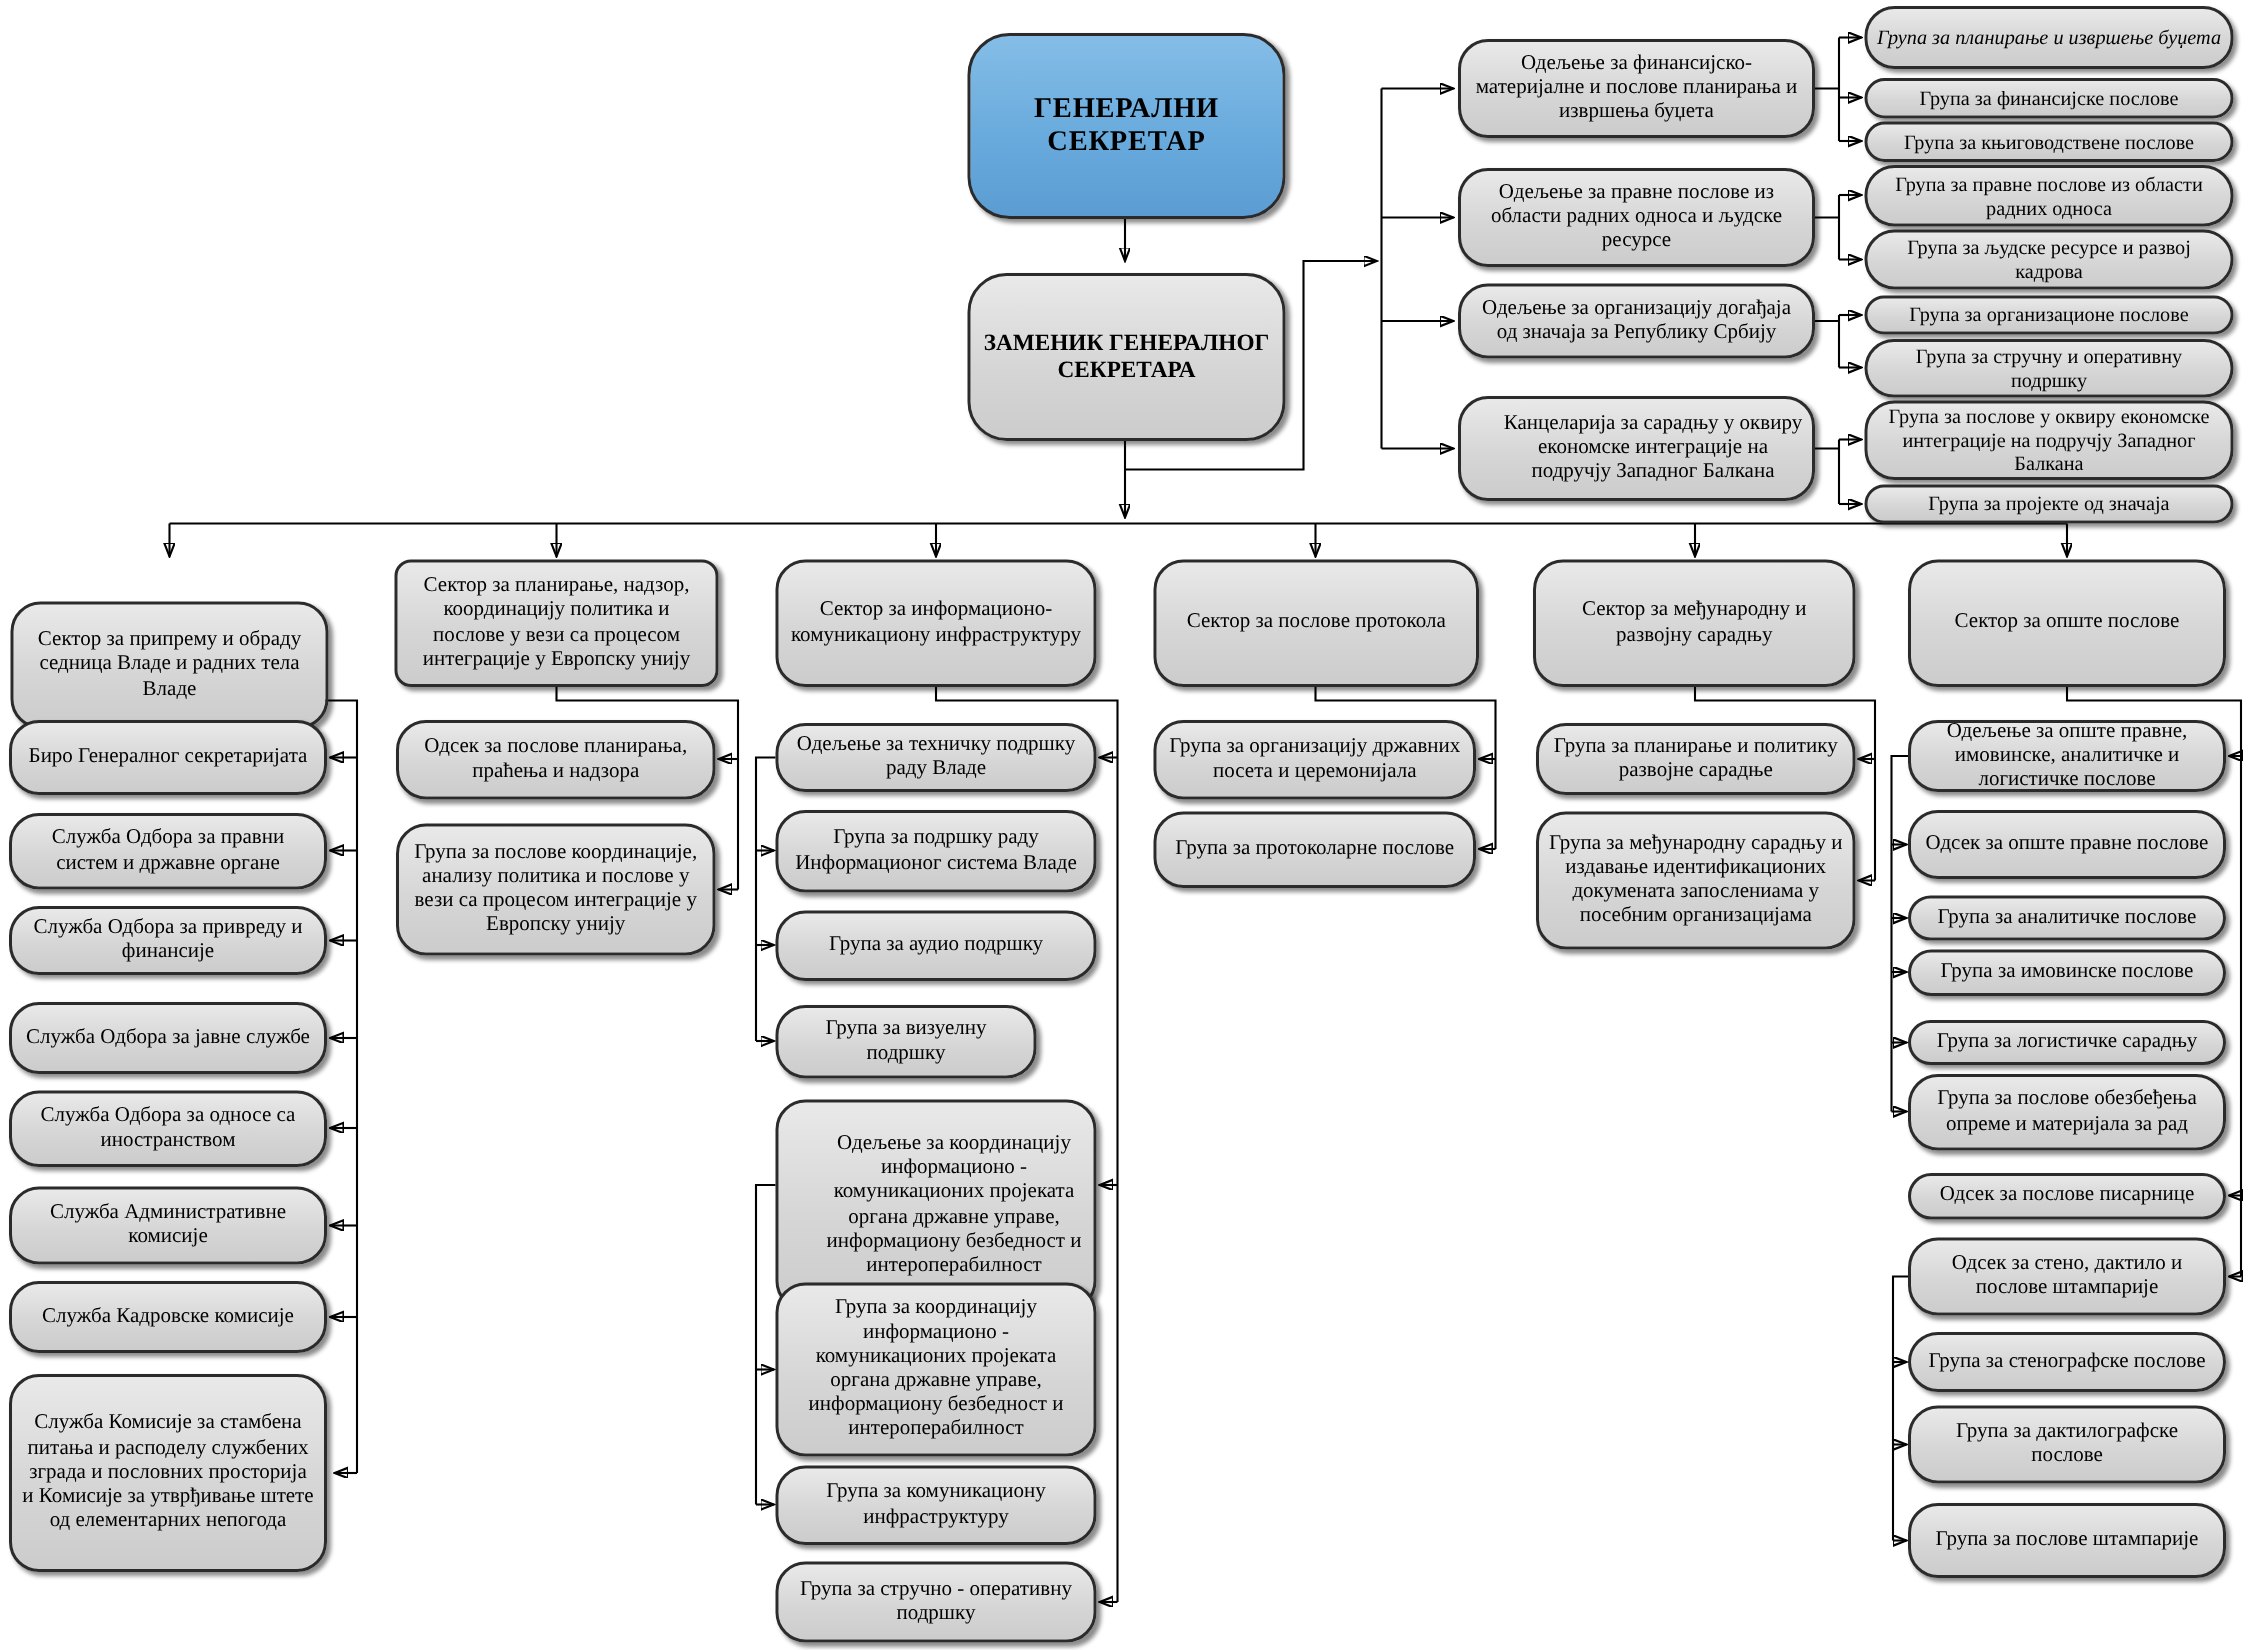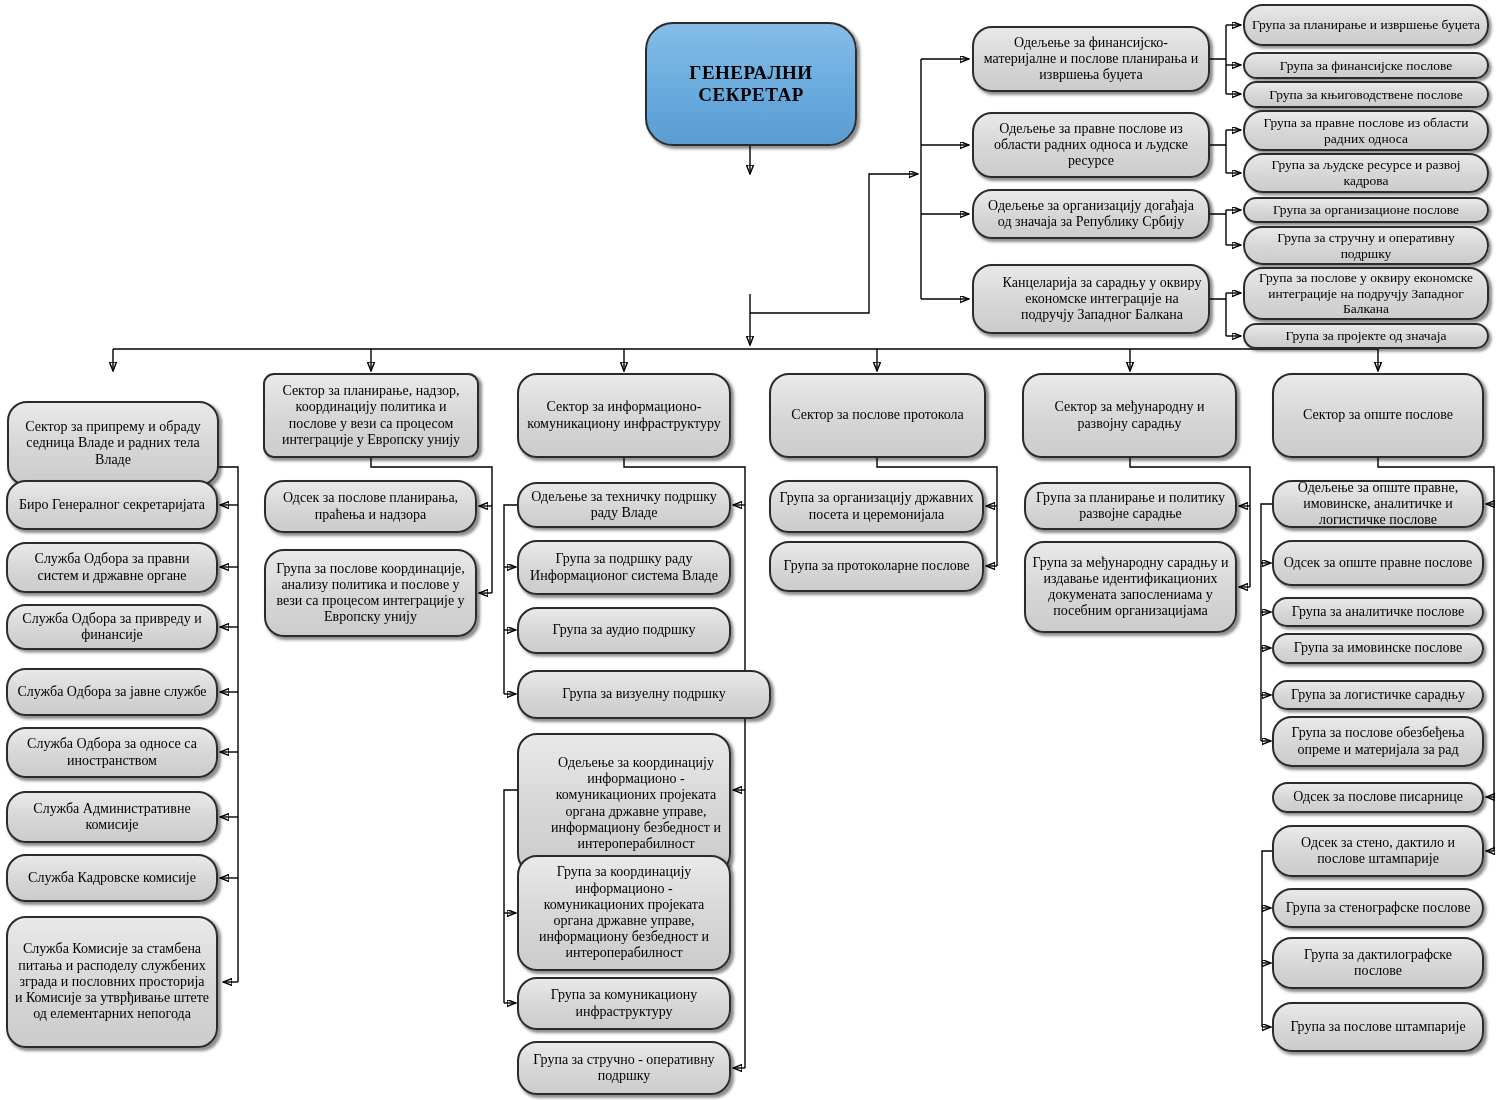--- a/index.html
+++ b/index.html
@@ -100,27 +100,28 @@
       <path d="M1261 648 L1271 648" marker-end="url(#arr)"></path>
       <path d="M1261 695 L1271 695" marker-end="url(#arr)"></path>
       <path d="M1261 741 L1271 741" marker-end="url(#arr)"></path>
       <path d="M1262 908 L1271 908" marker-end="url(#arr)"></path>
       <path d="M1262 963 L1271 963" marker-end="url(#arr)"></path>
       <path d="M1262 1027 L1271 1027" marker-end="url(#arr)"></path>
     </g>
   </svg>
 
   <div class="box blue" style="left:645px;top:22px;width:212px;height:124px;">ГЕНЕРАЛНИ СЕКРЕТАР</div>
+  <div class="box deputy" style="left:645px;top:182px;width:212px;height:112px;">ЗАМЕНИК ГЕНЕРАЛНОГ СЕКРЕТАРА</div>
 
   <div class="box" style="left:972px;top:26px;width:238px;height:66px;">Одељење за финансијско-материјалне и послове планирања и извршења буџета</div>
   <div class="box" style="left:972px;top:112px;width:238px;height:66px;">Одељење за правне послове из области радних односа и људске ресурсе</div>
   <div class="box" style="left:972px;top:189px;width:238px;height:50px;">Одељење за организацију догађаја од значаја за Републику Србију</div>
   <div class="box" style="left:972px;top:264px;width:238px;height:70px;padding-left:28px;">Канцеларија за сарадњу у оквиру економске интеграције на подручју Западног Балкана</div>
 
-  <div class="box small" style="left:1243px;top:4px;width:246px;height:42px;">Група за планирање и извршење буџета</div>
+  <div class="box small" style="left:1243px;top:4px;width:246px;height:42px;font-style:italic;">Група за планирање и извршење буџета</div>
   <div class="box small" style="left:1243px;top:52px;width:246px;height:27px;">Група за финансијске послове</div>
   <div class="box small" style="left:1243px;top:81px;width:246px;height:27px;">Група за књиговодствене послове</div>
   <div class="box small" style="left:1243px;top:110px;width:246px;height:41px;">Група за правне послове из области радних односа</div>
   <div class="box small" style="left:1243px;top:153px;width:246px;height:40px;">Група за људске ресурсе и развој кадрова</div>
   <div class="box small" style="left:1243px;top:197px;width:246px;height:26px;">Група за организационе послове</div>
   <div class="box small" style="left:1243px;top:226px;width:246px;height:39px;">Група за стручну и оперативну подршку</div>
   <div class="box small" style="left:1243px;top:267px;width:246px;height:53px;">Група за послове у оквиру економске интеграције на подручју Западног Балкана</div>
   <div class="box small" style="left:1243px;top:323px;width:246px;height:26px;">Група за пројекте од значаја</div>
 
   <div class="box" style="left:7px;top:373px;width:212px;height:85px;margin-top:28px;">Сектор за припрему и обраду седница Владе и радних тела Владе</div>
@@ -138,21 +139,21 @@
   <div class="box" style="left:6px;top:791px;width:212px;height:52px;">Служба Административне комисије</div>
   <div class="box" style="left:6px;top:854px;width:212px;height:48px;">Служба Кадровске комисије</div>
   <div class="box" style="left:6px;top:916px;width:212px;height:132px;text-align:center;">Служба Комисије за стамбена питања и расподелу службених зграда и пословних просторија и Комисије за утврђивање штете од елементарних непогода</div>
 
   <div class="box" style="left:264px;top:480px;width:213px;height:53px;">Одсек за послове планирања, праћења и надзора</div>
   <div class="box" style="left:264px;top:549px;width:213px;height:88px;">Група за послове координације, анализу политика и послове у вези са процесом интеграције у Европску унију</div>
 
   <div class="box" style="left:517px;top:482px;width:214px;height:46px;">Одељење за техничку подршку раду Владе</div>
   <div class="box" style="left:517px;top:540px;width:214px;height:55px;">Група за подршку раду Информационог система Владе</div>
   <div class="box" style="left:517px;top:607px;width:214px;height:47px;">Група за аудио подршку</div>
-  <div class="box" style="left:517px;top:670px;width:254px;height:49px;">Група за визуелну подршку</div>
+  <div class="box" style="left:517px;top:670px;width:174px;height:49px;">Група за визуелну подршку</div>
   <div class="box" style="left:517px;top:733px;width:214px;height:141px;padding-left:30px;">Одељење за координацију информационо - комуникационих пројеката органа државне управе, информациону безбедност и интероперабилност</div>
   <div class="box" style="left:517px;top:855px;width:214px;height:116px;">Група за координацију информационо - комуникационих пројеката органа државне управе, информациону безбедност и интероперабилност</div>
   <div class="box" style="left:517px;top:977px;width:214px;height:53px;">Група за комуникациону инфраструктуру</div>
   <div class="box" style="left:517px;top:1041px;width:214px;height:54px;">Група за стручно - оперативну подршку</div>
 
   <div class="box" style="left:769px;top:480px;width:215px;height:53px;">Група за организацију државних посета и церемонијала</div>
   <div class="box" style="left:769px;top:541px;width:215px;height:51px;">Група за протоколарне послове</div>
 
   <div class="box" style="left:1024px;top:482px;width:213px;height:48px;">Група за планирање и политику развојне сарадње</div>
   <div class="box" style="left:1024px;top:541px;width:213px;height:92px;">Група за међународну сарадњу и издавање идентификационих докумената запослениама у посебним организацијама</div>

